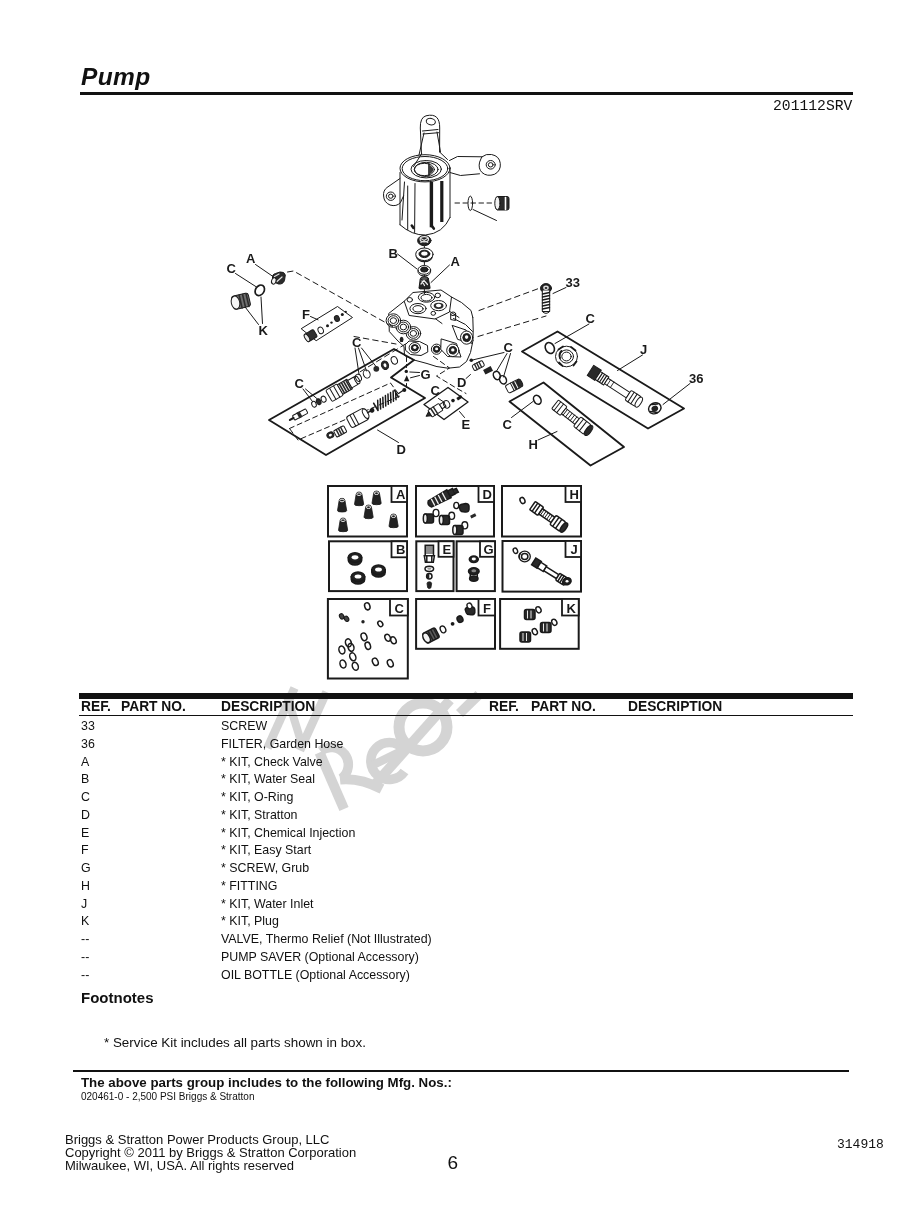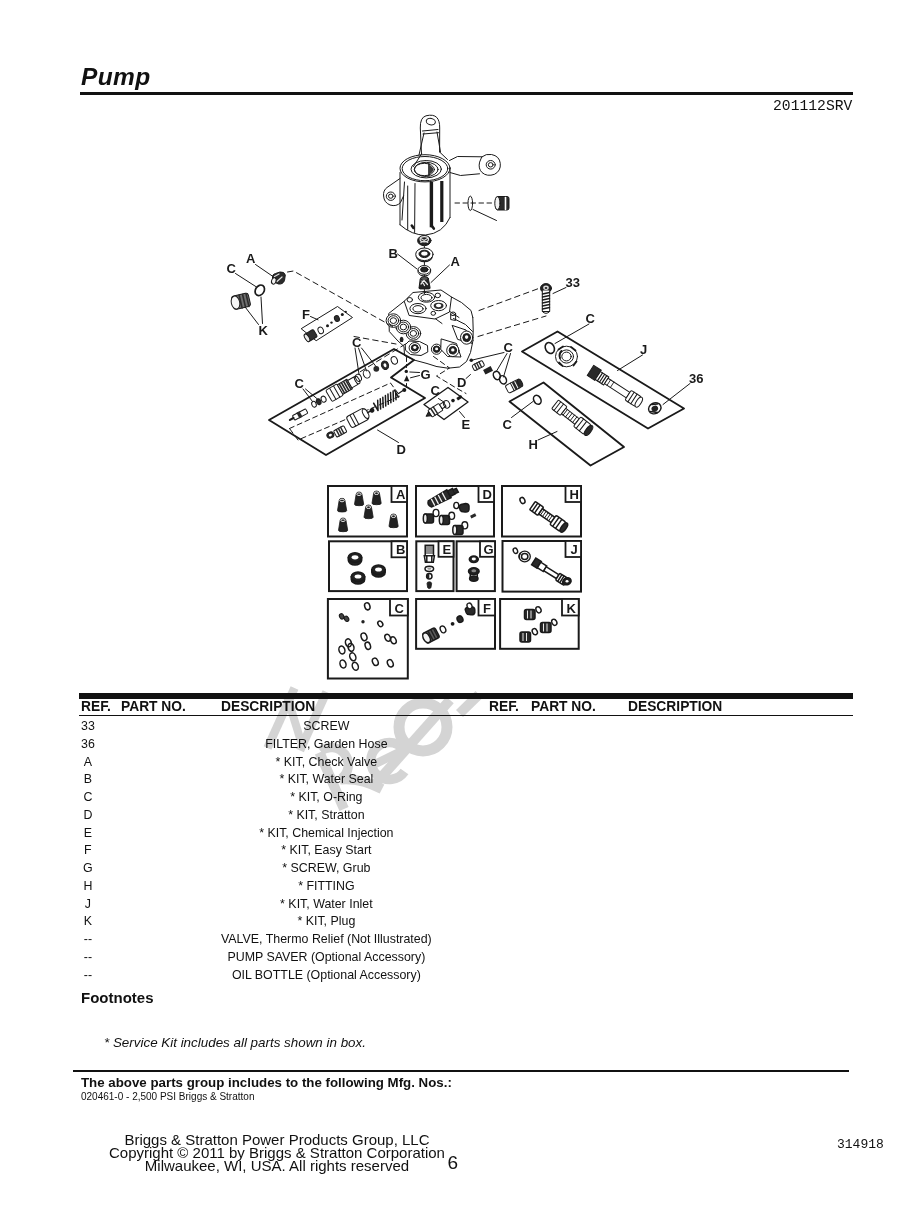--- a/index.html
+++ b/index.html
@@ -1,16 +1,16 @@
 <!DOCTYPE html>
 <html><head>
 <meta charset="utf-8">
 <style>
 html,body{margin:0;padding:0;background:#fff;}
-.page{position:relative;width:906px;height:1208px;background:#fff;font-family:"Liberation Sans",sans-serif;color:#111;overflow:hidden;text-align:center;}
+.page{position:relative;width:906px;height:1208px;background:#fff;font-family:"Liberation Sans",sans-serif;color:#111;overflow:hidden;}
 .abs{position:absolute;}
 .b{font-weight:bold;}
 .mono{font-family:"Liberation Mono",monospace;}
 </style>
 </head>
 <body>
 <div class="page">
 
 <div class="abs b" style="left:81px;top:63px;font-size:24.5px;font-style:italic;letter-spacing:0.4px;">Pump</div>
 
@@ -670,27 +670,27 @@
 * SCREW, Grub
 * FITTING
 * KIT, Water Inlet
 * KIT, Plug
 VALVE, Thermo Relief (Not Illustrated)
 PUMP SAVER (Optional Accessory)
 OIL BOTTLE (Optional Accessory)</div>
 
 <div class="abs b" style="left:81px;top:989px;font-size:15px;">Footnotes</div>
 
-<div class="abs" style="left:104px;top:1034.5px;font-size:13.4px;font-style:italic;">* Service Kit includes all parts shown in box.</div>
+<div class="abs" style="left:104px;top:1034.5px;font-size:13.4px;">* Service Kit includes all parts shown in box.</div>
 
 <div class="abs" style="left:73px;top:1070px;width:776px;height:1.5px;background:#111;"></div>
 
 <div class="abs b" style="left:81px;top:1074.5px;font-size:13.3px;">The above parts group includes to the following Mfg. Nos.:</div>
 
 <div class="abs" style="left:81px;top:1091px;font-size:10px;">020461-0 - 2,500 PSI Briggs &amp; Stratton</div>
 
-<div class="abs" style="left:65px;top:1132.5px;font-size:15px;line-height:13.2px;margin-left:44px;">Briggs &amp; Stratton Power Products Group, LLC<br>Copyright ©  2011 by Briggs &amp; Stratton Corporation<br>Milwaukee, WI, USA. All rights reserved</div>
+<div class="abs" style="left:65px;top:1132.5px;font-size:13px;line-height:13.2px;">Briggs &amp; Stratton Power Products Group, LLC<br>Copyright ©  2011 by Briggs &amp; Stratton Corporation<br>Milwaukee, WI, USA. All rights reserved</div>
 
 <div class="abs" style="left:447.5px;top:1151.5px;font-size:19px;">6</div>
 
 <div class="abs mono" style="left:837px;top:1136.5px;font-size:13px;">314918</div>
 
 </div>
 
 </body></html>

